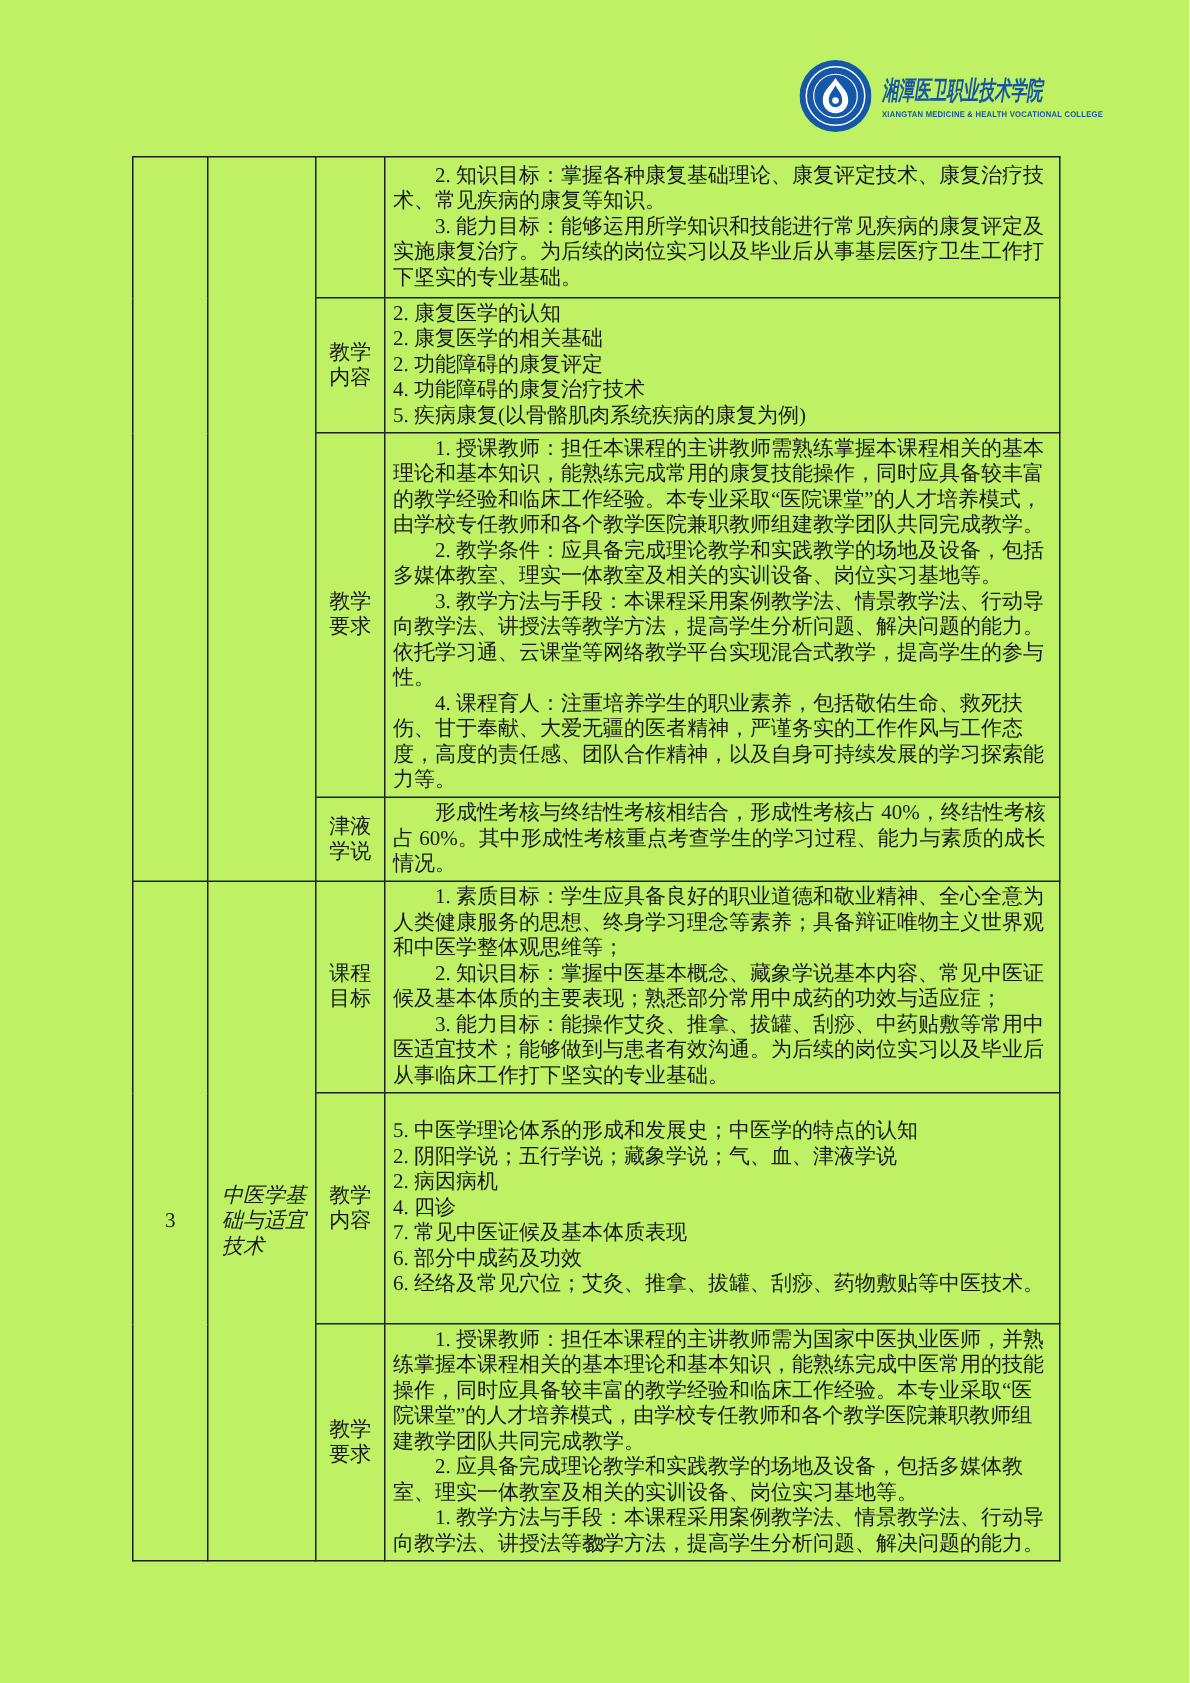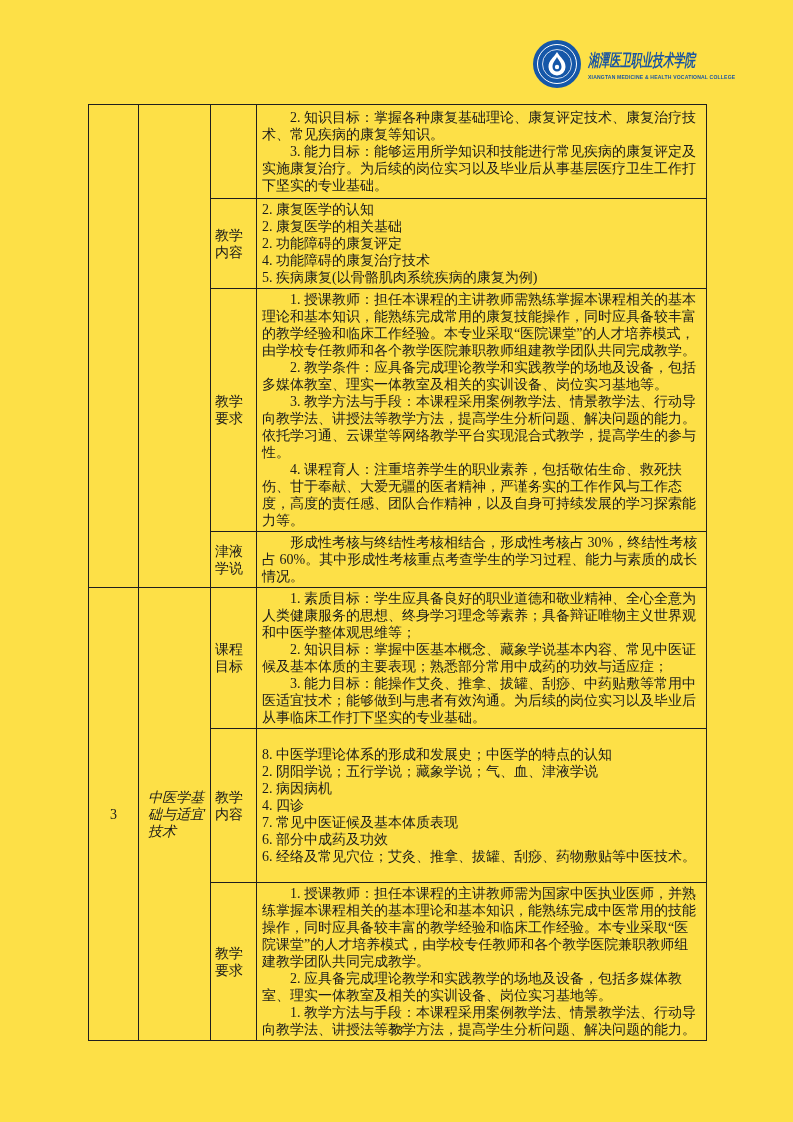--- a/index.html
+++ b/index.html
@@ -3,21 +3,21 @@
 <meta charset="utf-8">
 <style>
   * { margin:0; padding:0; box-sizing:border-box; }
   html,body { background:#ffffff; }
   body {
     width:793px; height:1122px; position:relative;
     font-family:"Liberation Serif","DejaVu Serif",serif;
     color:#1a1a1a;
     overflow:hidden;
   }
-  .page { position:absolute; inset:0; background:#fde047; }
+  .page { position:absolute; inset:0; background:#bef264; }
 
   
   .brand {
     position:absolute; top:40px; left:533px;
     display:flex; align-items:center; gap:7px;
   }
   .brand-logo { width:48px; height:48px; flex:0 0 auto; }
   .brand-names { width:116px; overflow:visible; }
   .brand-zh {
     font-size:17px; font-weight:bold; font-style:italic;
@@ -39,21 +39,21 @@
     border-collapse:collapse;
   }
   .doc-table td {
     border:1.5px solid #1f1f1f;
     font-size:14px; line-height:17px;
     vertical-align:middle;
     overflow:hidden;
   }
   td.c-num   { text-align:center; }
   td.c-course{ text-align:left; padding:2px 6px 2px 9px;font-style:italic; }
-  td.c-label { text-align:left; padding:2px 4px; }
+  td.c-label { text-align:center; padding:2px 4px; }
   td.c-content { padding:2px 6px 2px 5px; }
   .para { margin:0; text-indent:2em; }
   .no-indent .para { text-indent:0; }
 
   
   .footer {
     position:absolute; top:1022px; left:0; width:100%;
     text-align:center; font-size:13px; color:#1a1a1a;
   }
 </style>
@@ -110,38 +110,38 @@
         <td class="c-content">
             <p class="para">1. 授课教师：担任本课程的主讲教师需熟练掌握本课程相关的基本理论和基本知识，能熟练完成常用的康复技能操作，同时应具备较丰富的教学经验和临床工作经验。本专业采取“医院课堂”的人才培养模式，由学校专任教师和各个教学医院兼职教师组建教学团队共同完成教学。</p>
             <p class="para">2. 教学条件：应具备完成理论教学和实践教学的场地及设备，包括多媒体教室、理实一体教室及相关的实训设备、岗位实习基地等。</p>
             <p class="para">3. 教学方法与手段：本课程采用案例教学法、情景教学法、行动导向教学法、讲授法等教学方法，提高学生分析问题、解决问题的能力。依托学习通、云课堂等网络教学平台实现混合式教学，提高学生的参与性。</p>
             <p class="para">4. 课程育人：注重培养学生的职业素养，包括敬佑生命、救死扶伤、甘于奉献、大爱无疆的医者精神，严谨务实的工作作风与工作态度，高度的责任感、团队合作精神，以及自身可持续发展的学习探索能力等。</p>
           </td>
       </tr>
       <tr style="height:36px">
         <td class="c-label">津液学说</td>
         <td class="c-content">
-            <p class="para">形成性考核与终结性考核相结合，形成性考核占 30%，终结性考核占 60%。其中形成性考核重点考查学生的学习过程、能力与素质的成长情况。</p>
+            <p class="para">形成性考核与终结性考核相结合，形成性考核占 40%，终结性考核占 60%。其中形成性考核重点考查学生的学习过程、能力与素质的成长情况。</p>
           </td>
       </tr>
 
       <tr style="height:141px">
         <td class="c-num" rowspan="3">3</td>
         <td class="c-course" rowspan="3">中医学基础与适宜技术</td>
         <td class="c-label">课程目标</td>
         <td class="c-content">
             <p class="para">1. 素质目标：学生应具备良好的职业道德和敬业精神、全心全意为人类健康服务的思想、终身学习理念等素养；具备辩证唯物主义世界观和中医学整体观思维等；</p>
             <p class="para">2. 知识目标：掌握中医基本概念、藏象学说基本内容、常见中医证候及基本体质的主要表现；熟悉部分常用中成药的功效与适应症；</p>
             <p class="para">3. 能力目标：能操作艾灸、推拿、拔罐、刮痧、中药贴敷等常用中医适宜技术；能够做到与患者有效沟通。为后续的岗位实习以及毕业后从事临床工作打下坚实的专业基础。</p>
           </td>
       </tr>
       <tr style="height:154px">
         <td class="c-label">教学内容</td>
         <td class="c-content no-indent">
-            <p class="para">8. 中医学理论体系的形成和发展史；中医学的特点的认知</p>
+            <p class="para">5. 中医学理论体系的形成和发展史；中医学的特点的认知</p>
             <p class="para">2. 阴阳学说；五行学说；藏象学说；气、血、津液学说</p>
             <p class="para">2. 病因病机</p>
             <p class="para">4. 四诊</p>
             <p class="para">7. 常见中医证候及基本体质表现</p>
             <p class="para">6. 部分中成药及功效</p>
             <p class="para">6. 经络及常见穴位；艾灸、推拿、拔罐、刮痧、药物敷贴等中医技术。</p>
           </td>
       </tr>
       <tr style="height:155px">
         <td class="c-label">教学要求</td>

